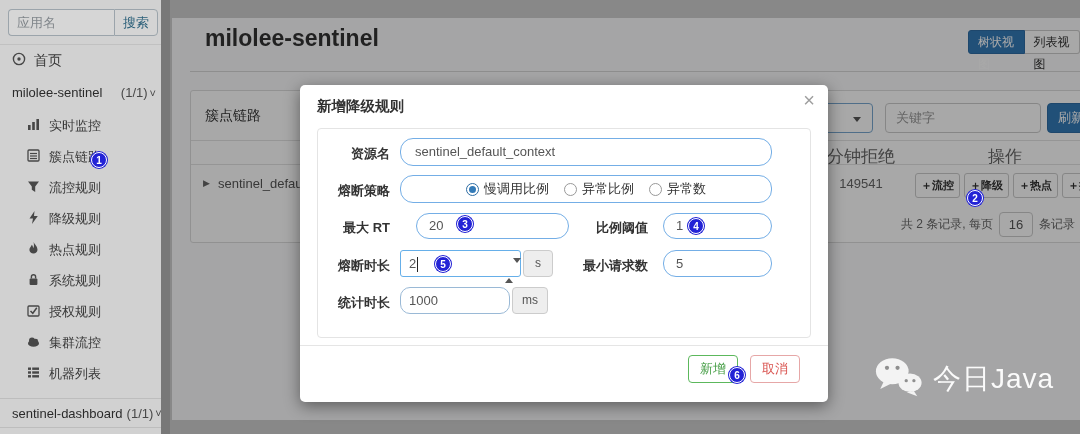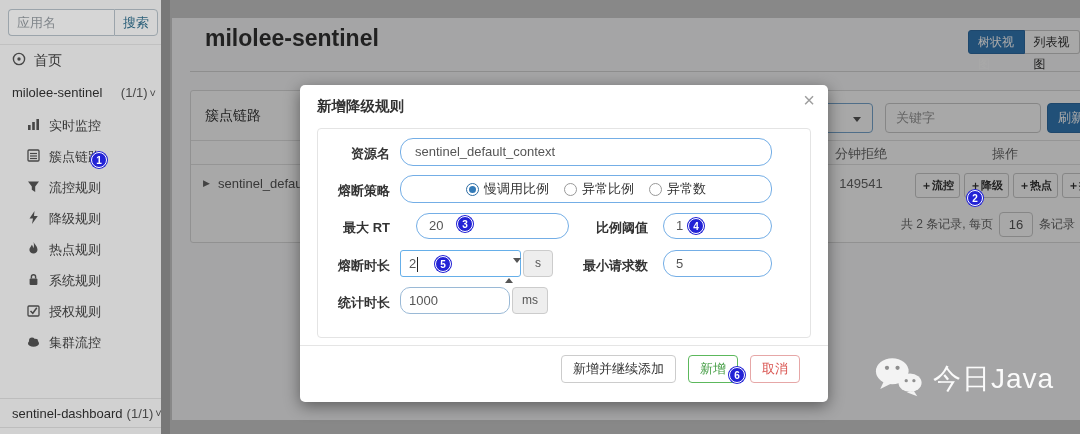--- a/index.html
+++ b/index.html
@@ -44,21 +44,21 @@
   .panel-header-label { position:absolute; left:14px; top:16px; font-size:14px; color:#333; }
   .machine-select { position:absolute; left:630px; top:12px; width:52px; height:30px; background:#fff;
       border:1px solid #79a8d0; border-radius:4px; cursor:pointer; }
   .machine-select .caret { position:absolute; right:11px; top:13px; width:0; height:0;
       border-left:4px solid transparent; border-right:4px solid transparent; border-top:5px solid #555; }
   .keyword-input { position:absolute; left:694px; top:12px; width:156px; height:30px; background:#fff;
       border:1px solid #ccc; border-radius:4px; color:#999; font-size:13px; line-height:28px; padding-left:10px; }
   .refresh-btn { position:absolute; left:856px; top:12px; width:48px; height:30px; background:#337ab7;
       border:1px solid #2e6da4; border-radius:4px; color:#fff; font-size:13px; line-height:28px; text-align:center; cursor:pointer; }
   .thead { position:absolute; left:0; right:0; top:49px; height:24px; border-top:1px solid #e3e3e3; }
-  .th { position:absolute; top:4px; font-size:13px; color:#666; text-align:center; width:90px; }
+  .th { position:absolute; top:4px; font-size:17px; color:#666; text-align:center; width:90px; }
   .trow { position:absolute; left:0; right:0; top:73px; height:42px; border-top:1px solid #e3e3e3; }
   .row-caret { position:absolute; left:12px; top:13px; font-size:9px; color:#666; }
   .row-resource { position:absolute; left:27px; top:11px; font-size:13px; color:#555; white-space:nowrap; }
   .row-value { position:absolute; left:625px; top:11px; width:90px; text-align:center; font-size:13px; color:#666; }
   .row-actions { position:absolute; left:724px; top:8px; display:flex; gap:4px; }
   .abtn { height:25px; line-height:23px; padding:0 5px; font-size:11px; font-weight:bold; color:#333;
       background:#fff; border:1px solid #ccc; border-radius:3px; cursor:pointer; white-space:nowrap; }
   .pagination { position:absolute; right:12px; top:121px; display:flex; align-items:center; gap:6px;
       font-size:12px; color:#666; }
   .page-size-box { width:34px; height:25px; border:1px solid #ccc; border-radius:4px; background:#fff;
@@ -180,20 +180,31 @@
       <span>授权规则</span>
     </div>
     <div class="mitem">
       <span><svg width="13" height="13" viewBox="0 0 13 13">
             <ellipse cx="6.5" cy="8.4" rx="5.5" ry="3.4" fill="#555"></ellipse>
             <circle cx="5" cy="5.6" r="3" fill="#555"></circle>
             <circle cx="8.7" cy="6.2" r="2.4" fill="#555"></circle>
           </svg></span>
       <span>集群流控</span>
     </div>
+    <div class="mitem">
+      <span><svg width="13" height="13" viewBox="0 0 13 13">
+            <rect x="1" y="1.5" width="3" height="2.4" fill="#555"></rect>
+            <rect x="5.2" y="1.5" width="6.8" height="2.4" fill="#555"></rect>
+            <rect x="1" y="5.3" width="3" height="2.4" fill="#555"></rect>
+            <rect x="5.2" y="5.3" width="6.8" height="2.4" fill="#555"></rect>
+            <rect x="1" y="9.1" width="3" height="2.4" fill="#555"></rect>
+            <rect x="5.2" y="9.1" width="6.8" height="2.4" fill="#555"></rect>
+          </svg></span>
+      <span>机器列表</span>
+    </div>
   </div>
 
   <div class="app-bottom">
     <span>sentinel-dashboard</span>
     <span class="cnt">(1/1)</span>
     <span class="chev">˅</span>
   </div>
 
   <div class="side-scroll"></div>
 </aside>
@@ -283,21 +294,20 @@
   <div class="addon" style="left:223px; top:165px; width:30px; height:27px; line-height:25px;">s</div>
   <div class="flabel" style="left:270px; top:172px; width:78px;">最小请求数</div>
   <div class="finput rounded-lg" style="left:363px; top:165px; width:109px; height:27px; line-height:25px; padding-left:12px;">5</div>
 
   <div class="flabel" style="left:20px; top:209px;">统计时长</div>
   <div class="finput" style="left:100px; top:202px; width:110px; height:27px; line-height:25px; padding-left:8px; border-color:#9ab9d6; border-radius:10px;">1000</div>
   <div class="addon" style="left:212px; top:202px; width:36px; height:27px; line-height:25px;">ms</div>
 
   <div class="footer-divider"></div>
   <div class="modal-footer">
-    <div class="mbtn default">新增并继续添加</div>
     <div class="mbtn ok">新增</div>
     <div class="mbtn cancel">取消</div>
   </div>
 </div>
 
 <div class="note-badge" style="left:91px; top:152px;">1</div>
 <div class="note-badge" style="left:967px; top:190px;">2</div>
 <div class="note-badge" style="left:457px; top:216px;">3</div>
 <div class="note-badge" style="left:688px; top:218px;">4</div>
 <div class="note-badge" style="left:435px; top:256px;">5</div>

